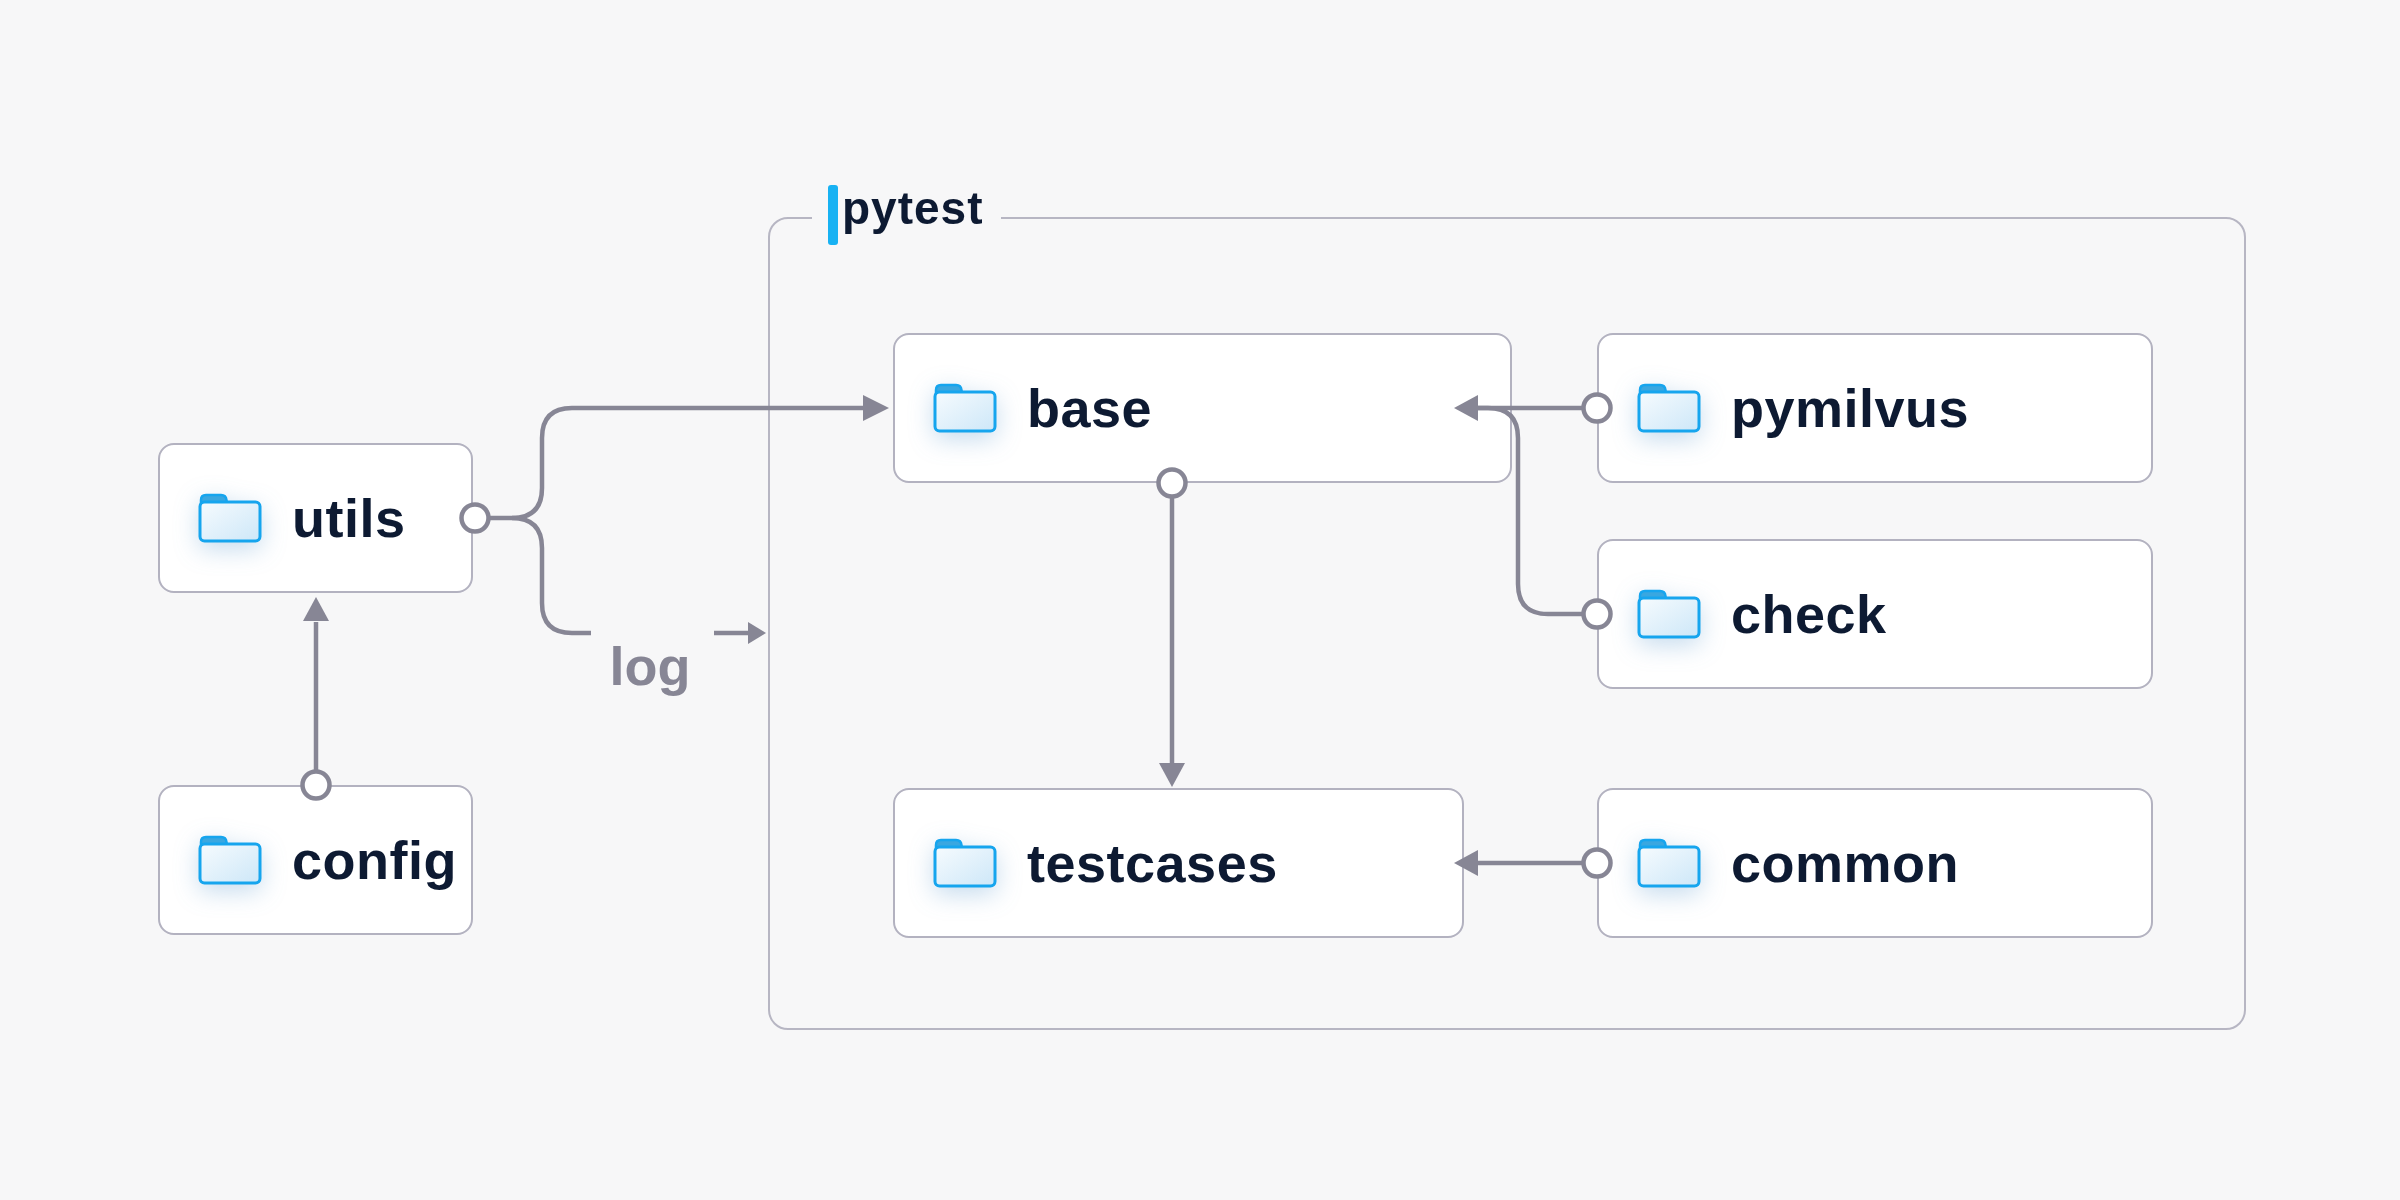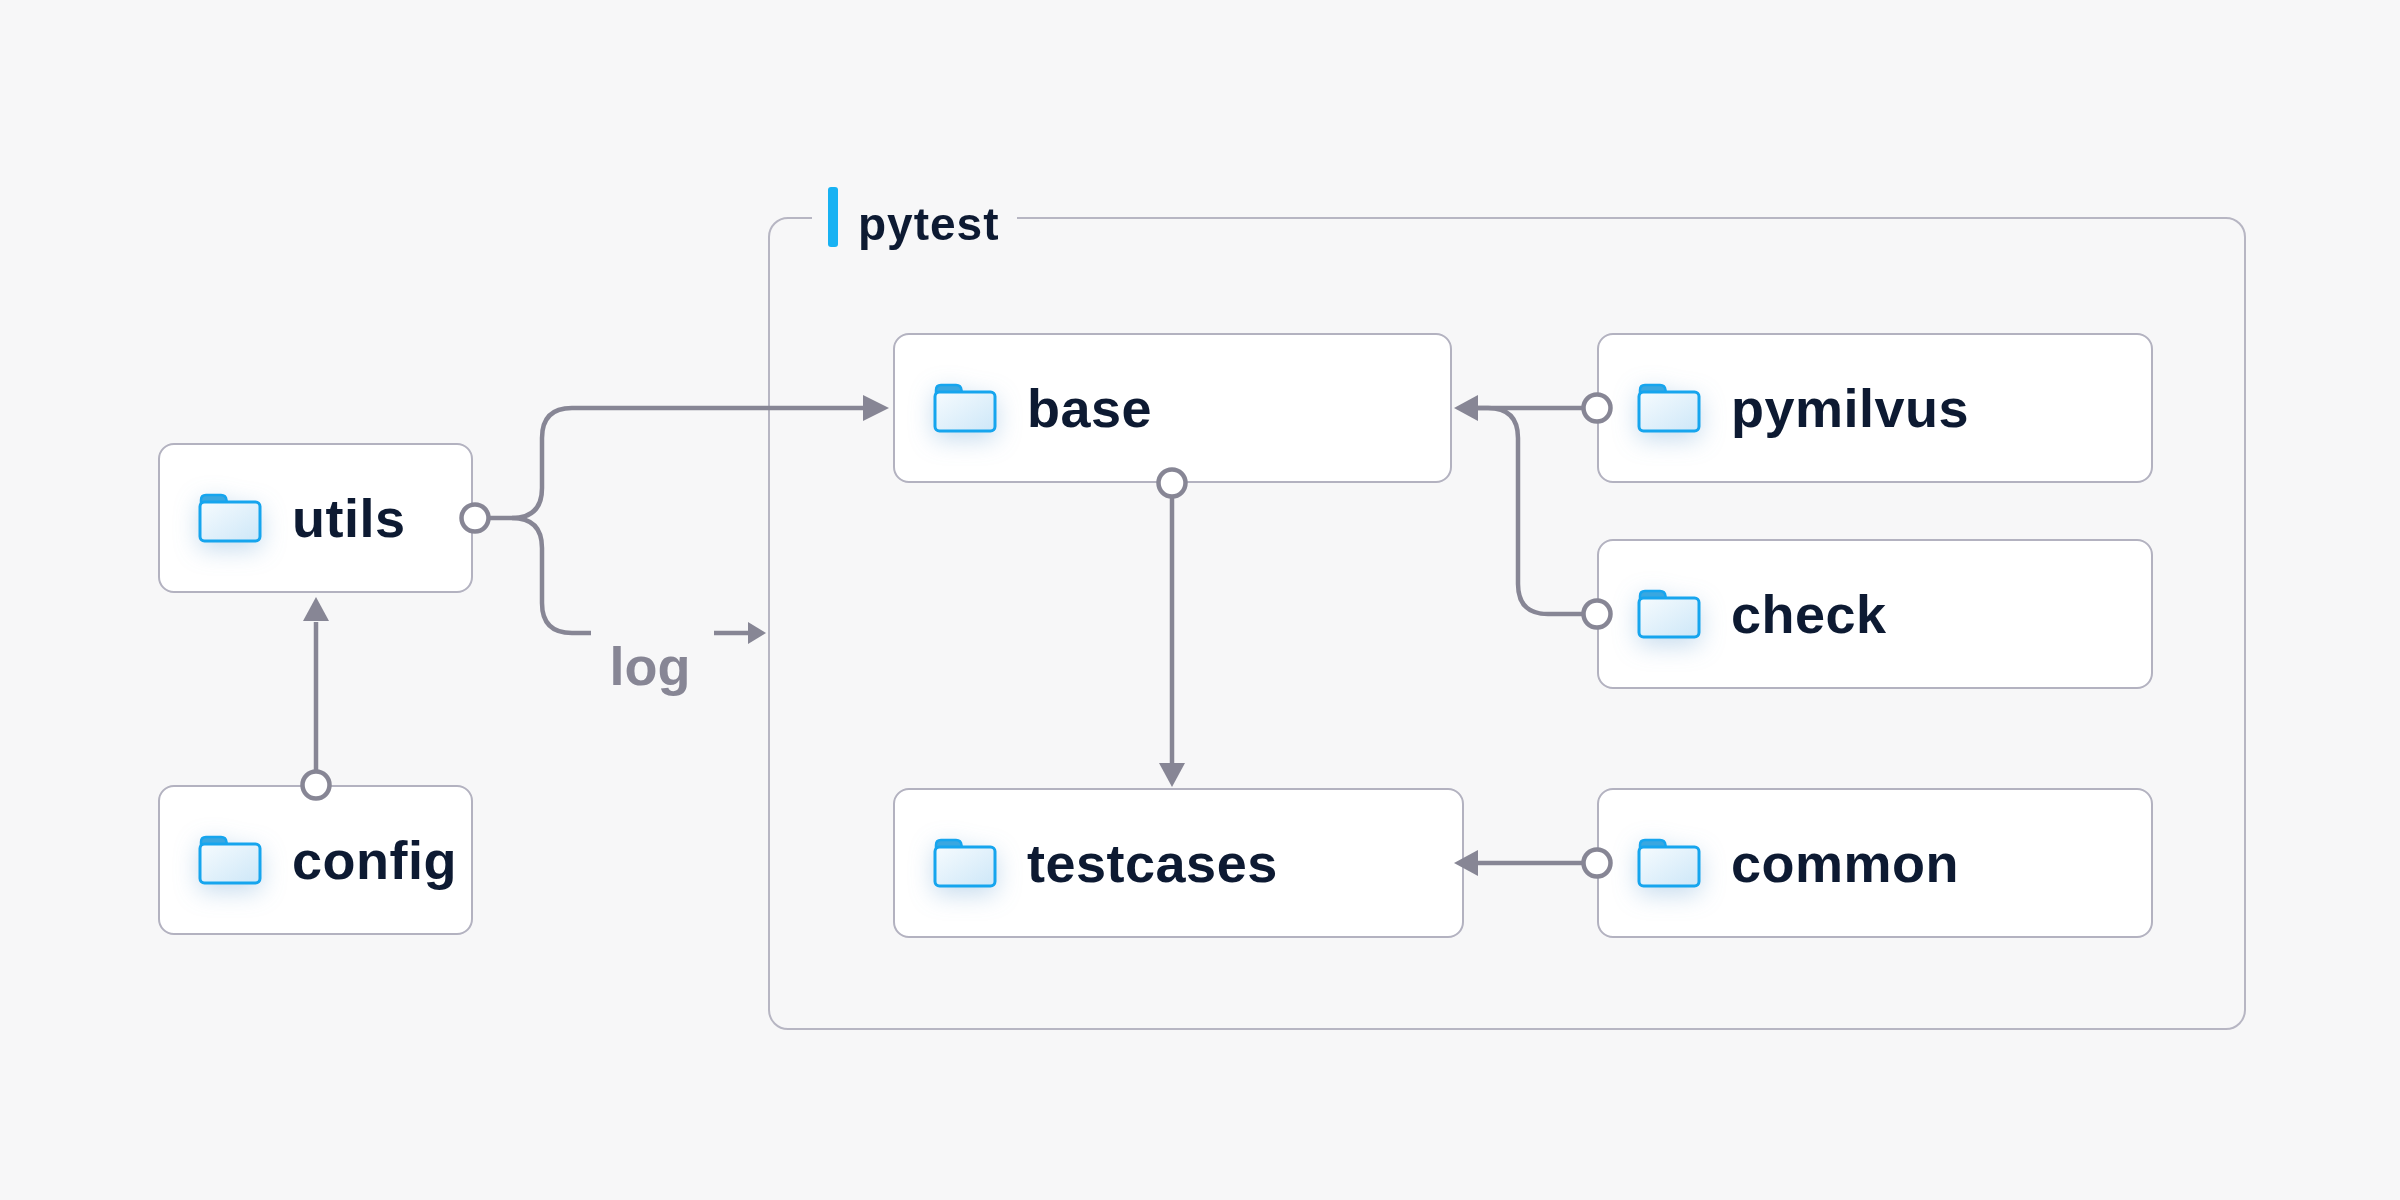--- a/index.html
+++ b/index.html
@@ -10,36 +10,36 @@
     font-family:"Liberation Sans","DejaVu Sans",sans-serif;
   }
   
   .group-box{
     position:absolute;left:768px;top:217px;width:1478px;height:813px;
     border:2px solid #b7b6c3;border-radius:20px;box-sizing:border-box;
     background:transparent;z-index:1;
   }
   .group-label{
     position:absolute;left:812px;top:185px;height:62px;
-    display:flex;align-items:flex-end;gap:20px;
+    display:flex;align-items:flex-start;gap:4px;
     background:#f7f7f8;padding:0 18px 0 16px;z-index:3;
   }
   .accent-bar{width:10px;height:60px;background:#18b2f3;border-radius:3px;flex:0 0 auto;}
   .group-title{font-size:46px;font-weight:700;color:#0d1a32;letter-spacing:1px;line-height:1;}
   
   .node{
     position:absolute;height:150px;background:#ffffff;
     border:2.5px solid #b3b2c0;border-radius:16px;box-sizing:border-box;
     display:flex;align-items:center;padding-left:38px;gap:30px;z-index:2;
   }
   .node-label{font-size:54px;font-weight:700;color:#0d1a32;letter-spacing:.5px;line-height:1;}
   .folder{width:64px;height:52px;flex:0 0 auto;filter:drop-shadow(0 7px 12px rgba(70,140,200,.30));}
   #node-utils    {left:158px;top:443px;width:315px;}
   #node-config   {left:158px;top:785px;width:315px;}
-  #node-base     {left:893px;top:333px;width:559px;}
+  #node-base     {left:893px;top:333px;width:619px;}
   #node-testcases{left:893px;top:788px;width:571px;}
   #node-pymilvus {left:1597px;top:333px;width:556px;}
   #node-check    {left:1597px;top:539px;width:556px;}
   #node-common   {left:1597px;top:788px;width:556px;}
   
   .wires{position:absolute;left:0;top:0;width:2400px;height:1200px;z-index:4;pointer-events:none;}
   .wires path{stroke:#878695;stroke-width:4.5;fill:none;}
   .wires polygon{fill:#878695;stroke:none;}
   .wires circle{fill:#ffffff;stroke:#878695;stroke-width:4.5;}
   .edge-label{

